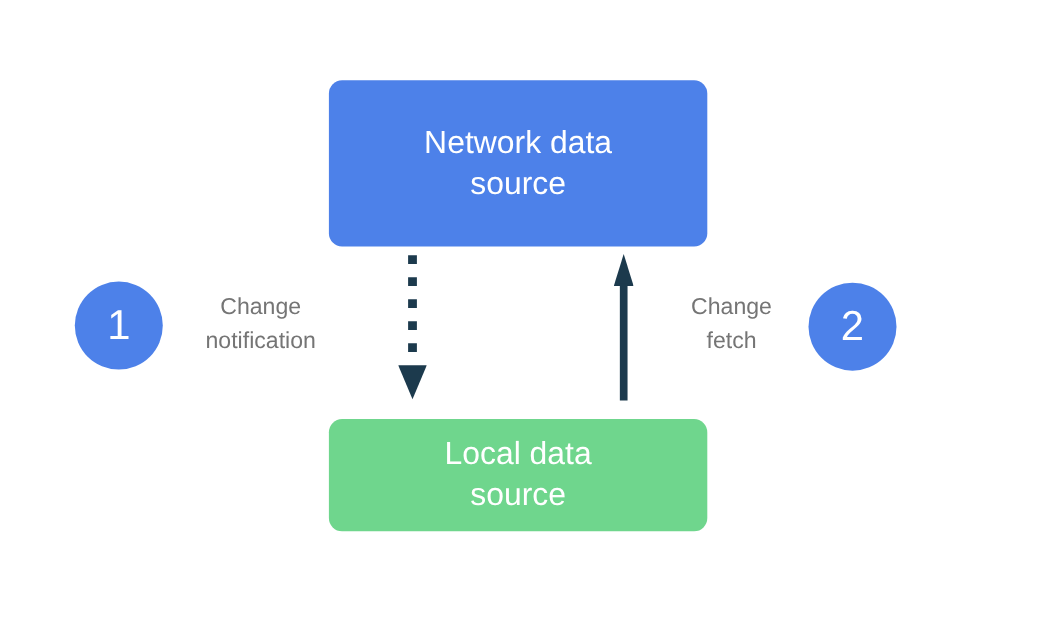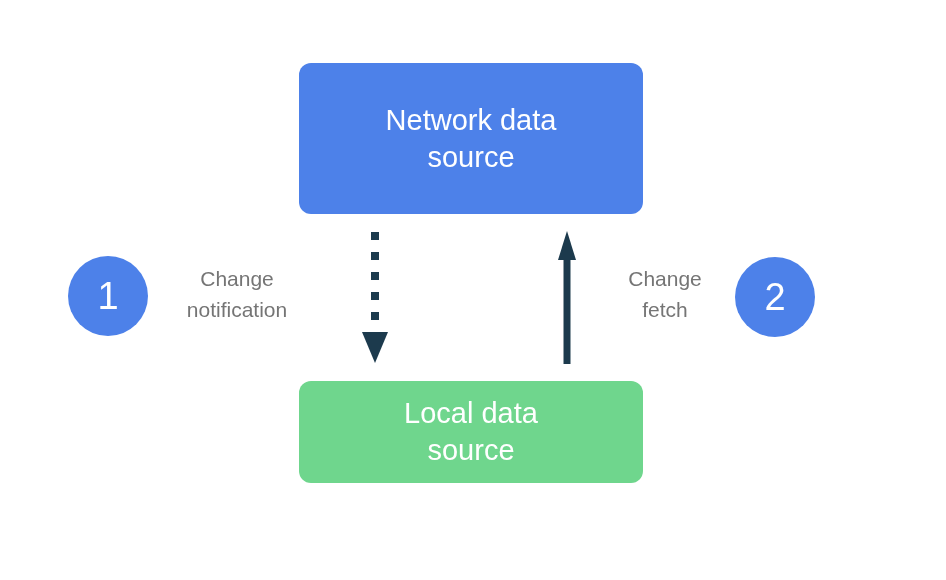--- a/index.html
+++ b/index.html
@@ -25,21 +25,21 @@
   }
   .node-label {
     color: #ffffff;
     font-size: 29px;
     line-height: 37px;
     white-space: pre-line;
     font-weight: 400;
   }
   .node-network {
     left: 299px;
-    top: 63px;
+    top: 73px;
     width: 344px;
     height: 151px;
     background: #4D81E9;
   }
   .node-local {
     left: 299px;
     top: 381px;
     width: 344px;
     height: 102px;
     background: #6FD68D;

